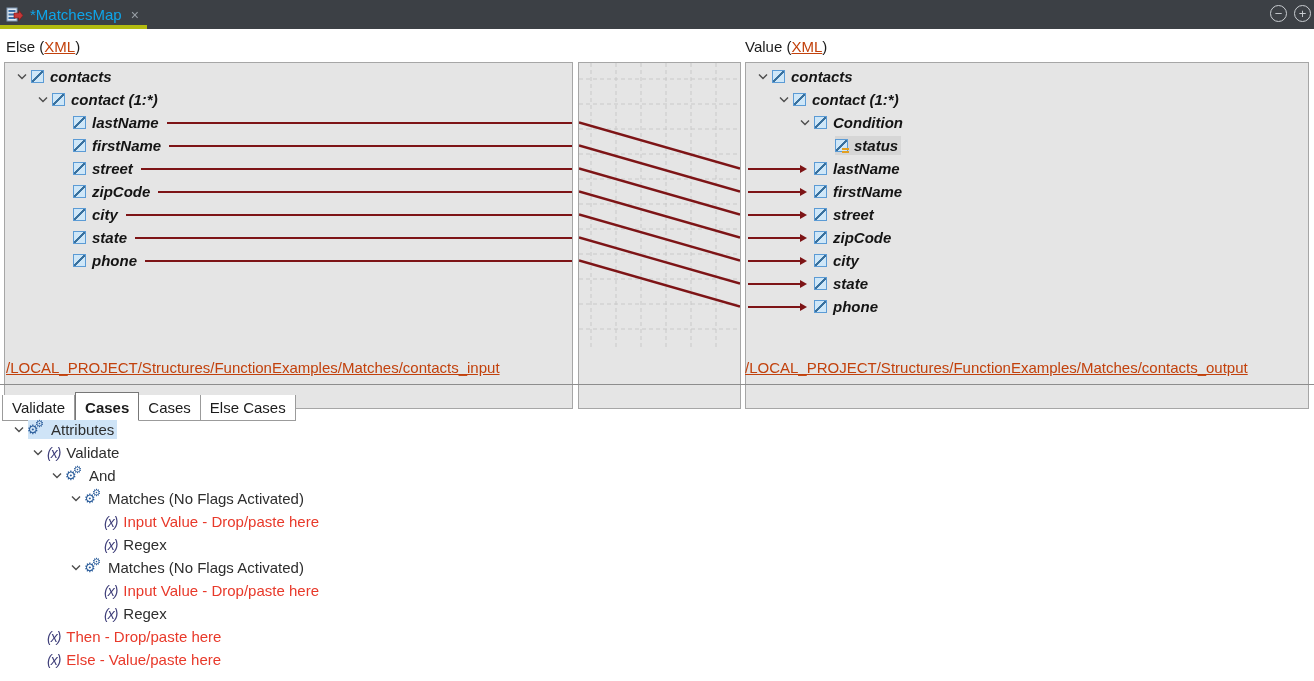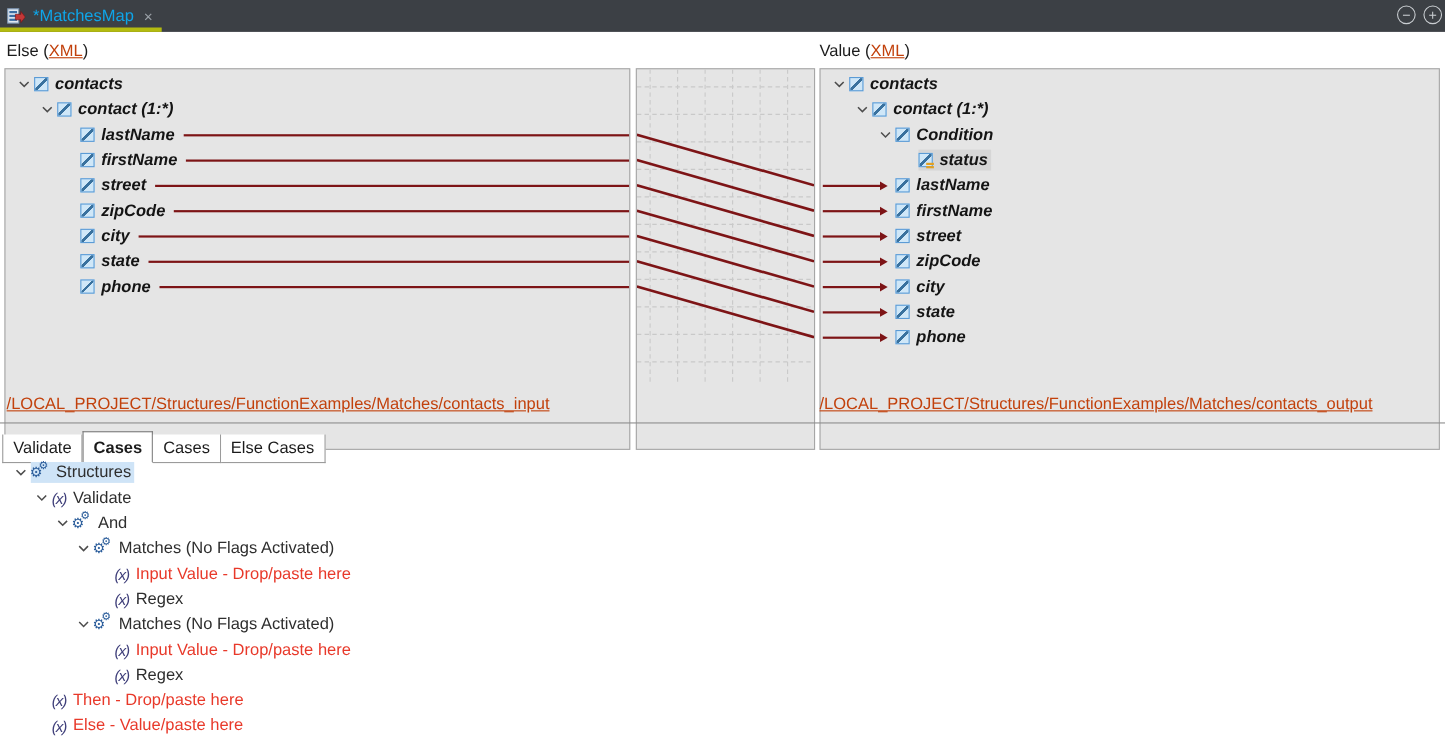--- a/index.html
+++ b/index.html
@@ -324,21 +324,21 @@
         <span class="chev-slot">
           <svg width="10" height="7">
             <polyline points="1,1.5 5,5.5 9,1.5" fill="none" stroke="#4d4d4d" stroke-width="1.4"></polyline>
           </svg>
         </span>
         <span class="tcontent sel-blue">
           <span class="gear-icon">
             <span class="g1">⚙</span>
             <span class="g2">⚙</span>
           </span>
-          <span class="fn-label">Structures</span>
+          <span class="fn-label">Attributes</span>
         </span>
       </div>
       <div class="trow" style="padding-left: 29px;">
         <span class="chev-slot">
           <svg width="10" height="7">
             <polyline points="1,1.5 5,5.5 9,1.5" fill="none" stroke="#4d4d4d" stroke-width="1.4"></polyline>
           </svg>
         </span>
         <span class="tcontent">
           <span class="x-icon">(x)</span>

